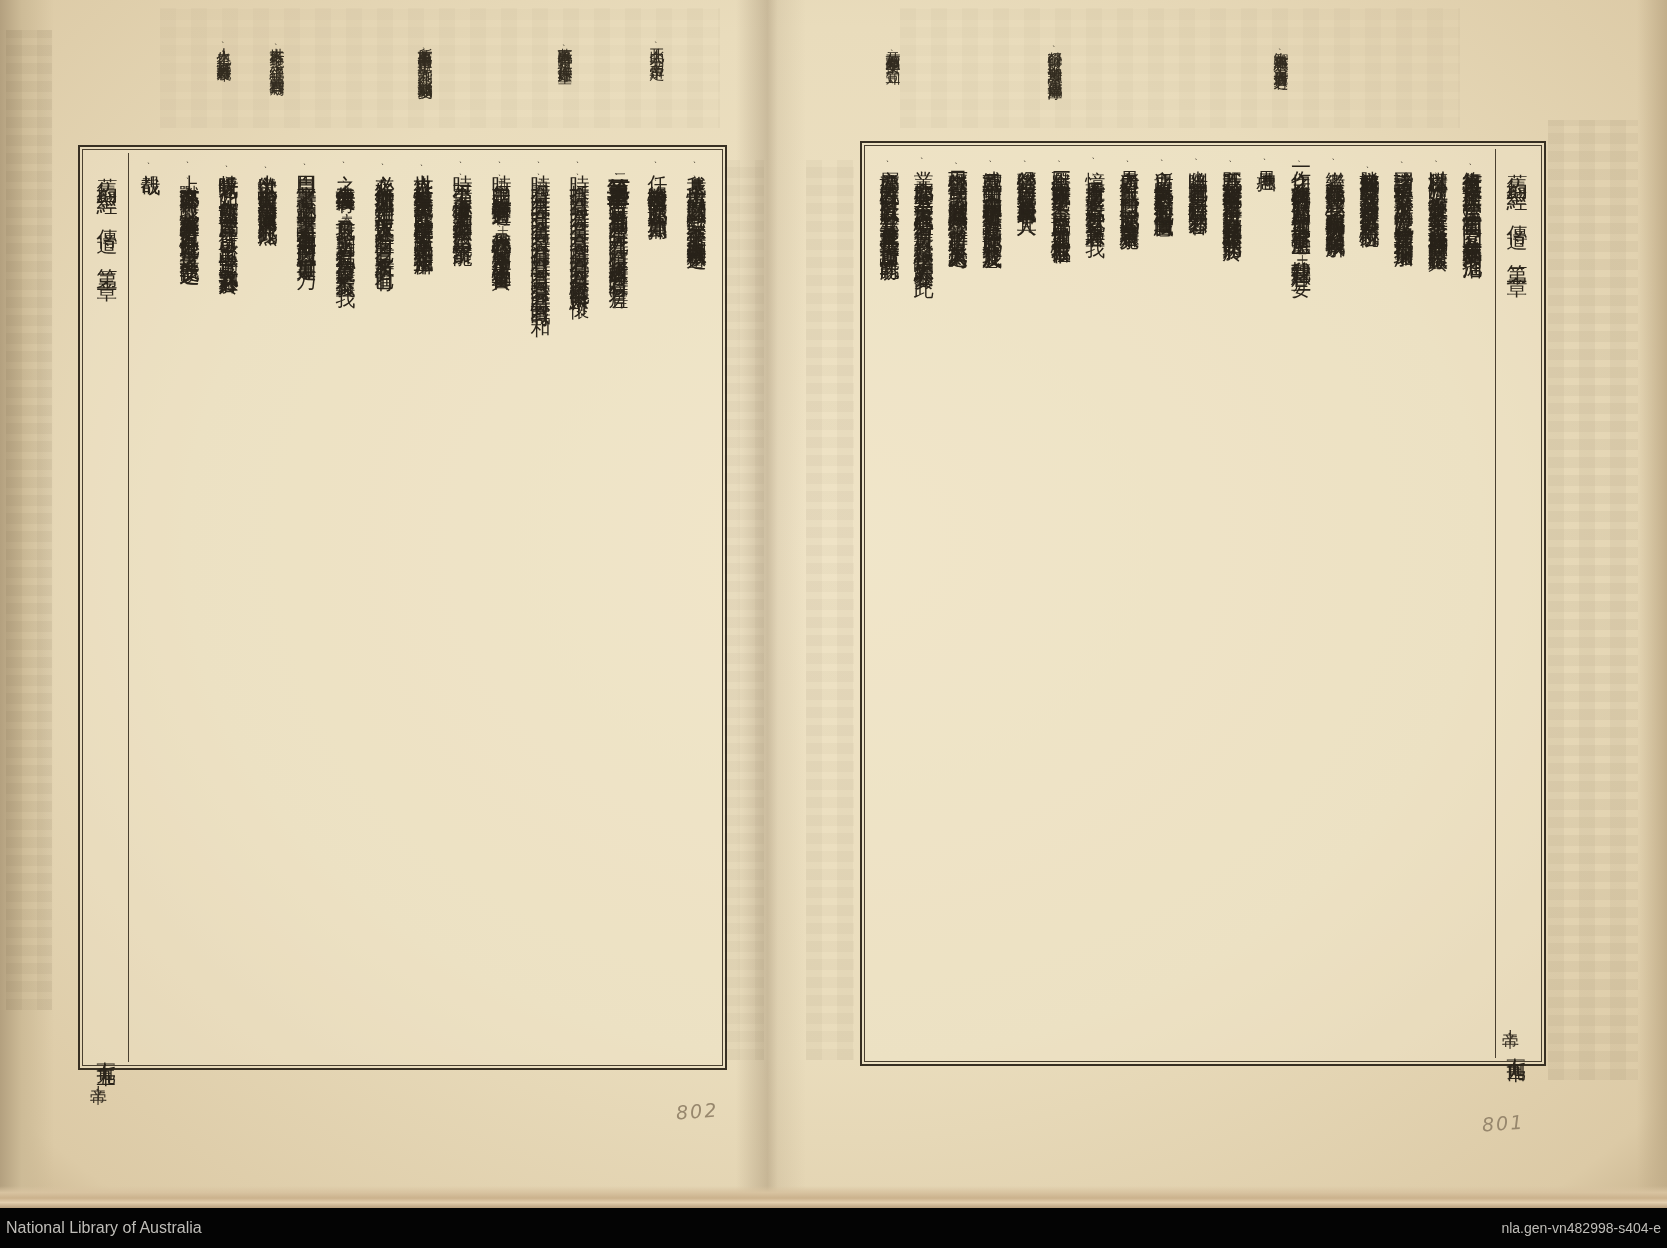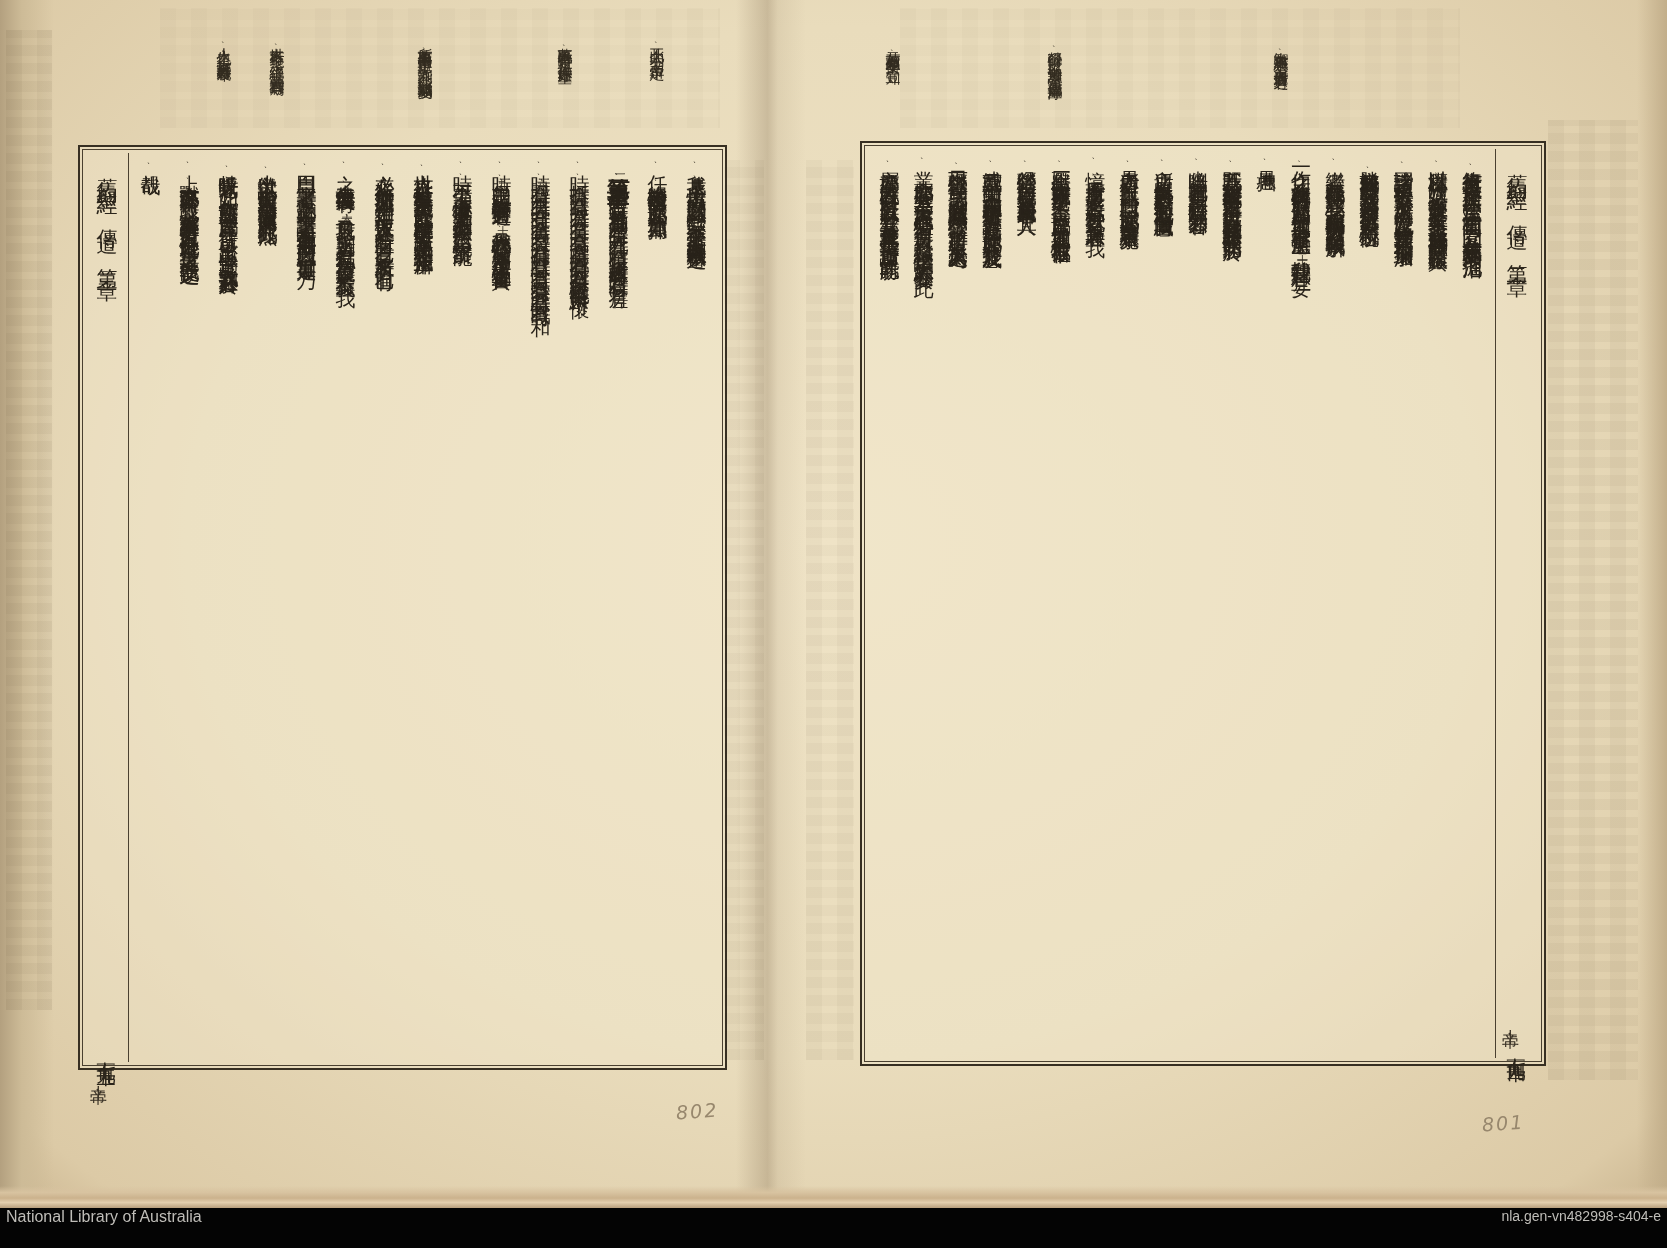--- a/index.html
+++ b/index.html
@@ -53,21 +53,21 @@
   
   .ln0{left:648px;top:36px;} .ln1{left:556px;top:36px;} .ln2{left:416px;top:36px;}
   .ln3{left:268px;top:36px;} .ln4{left:215px;top:36px;}
   
   .rn0{left:1272px;top:40px;} .rn1{left:1046px;top:40px;} .rn2{left:884px;top:40px;}
   .catchword{position:absolute;writing-mode:vertical-rl;text-orientation:upright;
          font-size:17px;letter-spacing:2px;color:#3a3226;}
   .pencil{position:absolute;font-family:"DejaVu Sans",sans-serif;font-style:italic;
          font-size:19px;color:#97876d;letter-spacing:2px;transform:rotate(-4deg);}
   .footer{position:absolute;left:0;top:1208px;width:1667px;height:40px;background:#040404;
-          display:flex;justify-content:space-between;
+          display:flex;align-items:center;justify-content:space-between;
           font-family:"Liberation Sans",sans-serif;color:#bfbdb8;}
   .footer .lib{font-size:16px;margin-left:6px;}
   .footer .cat{font-size:14px;margin-right:6px;}
 </style>
 </head>
 <body>
 
 <div class="scan">
   <div class="paper"></div>
   <div class="edge-left"></div>

